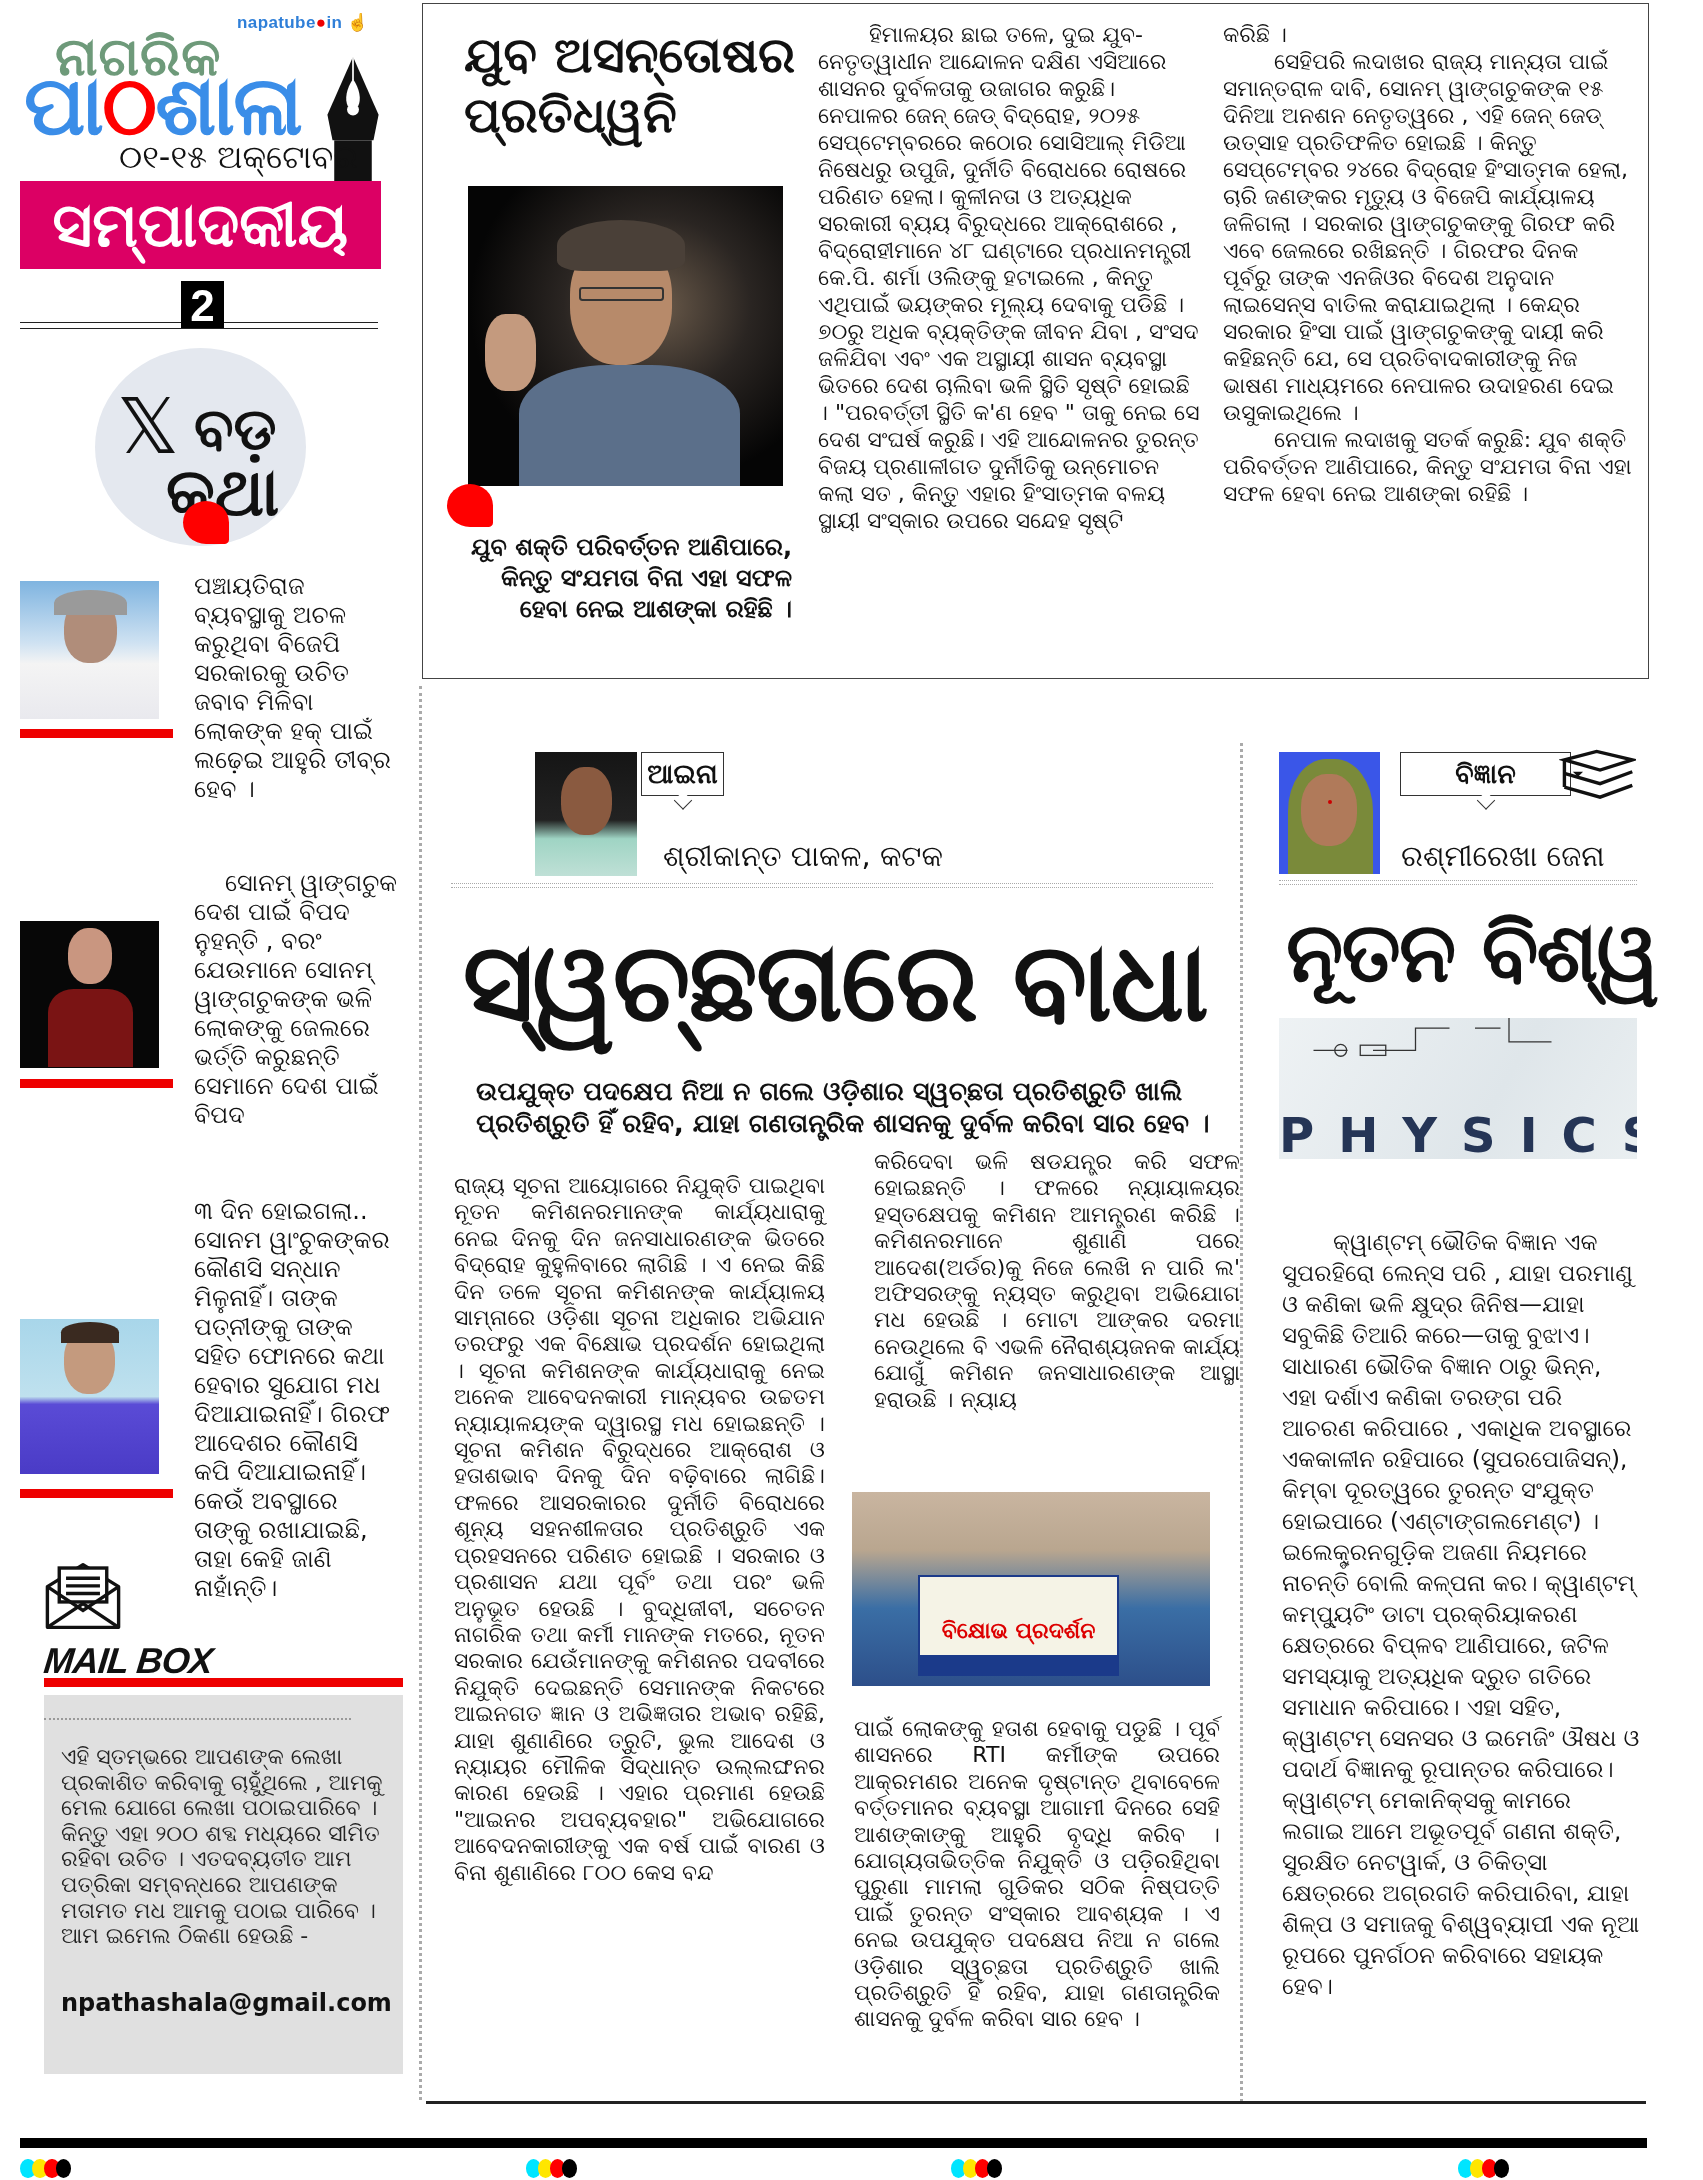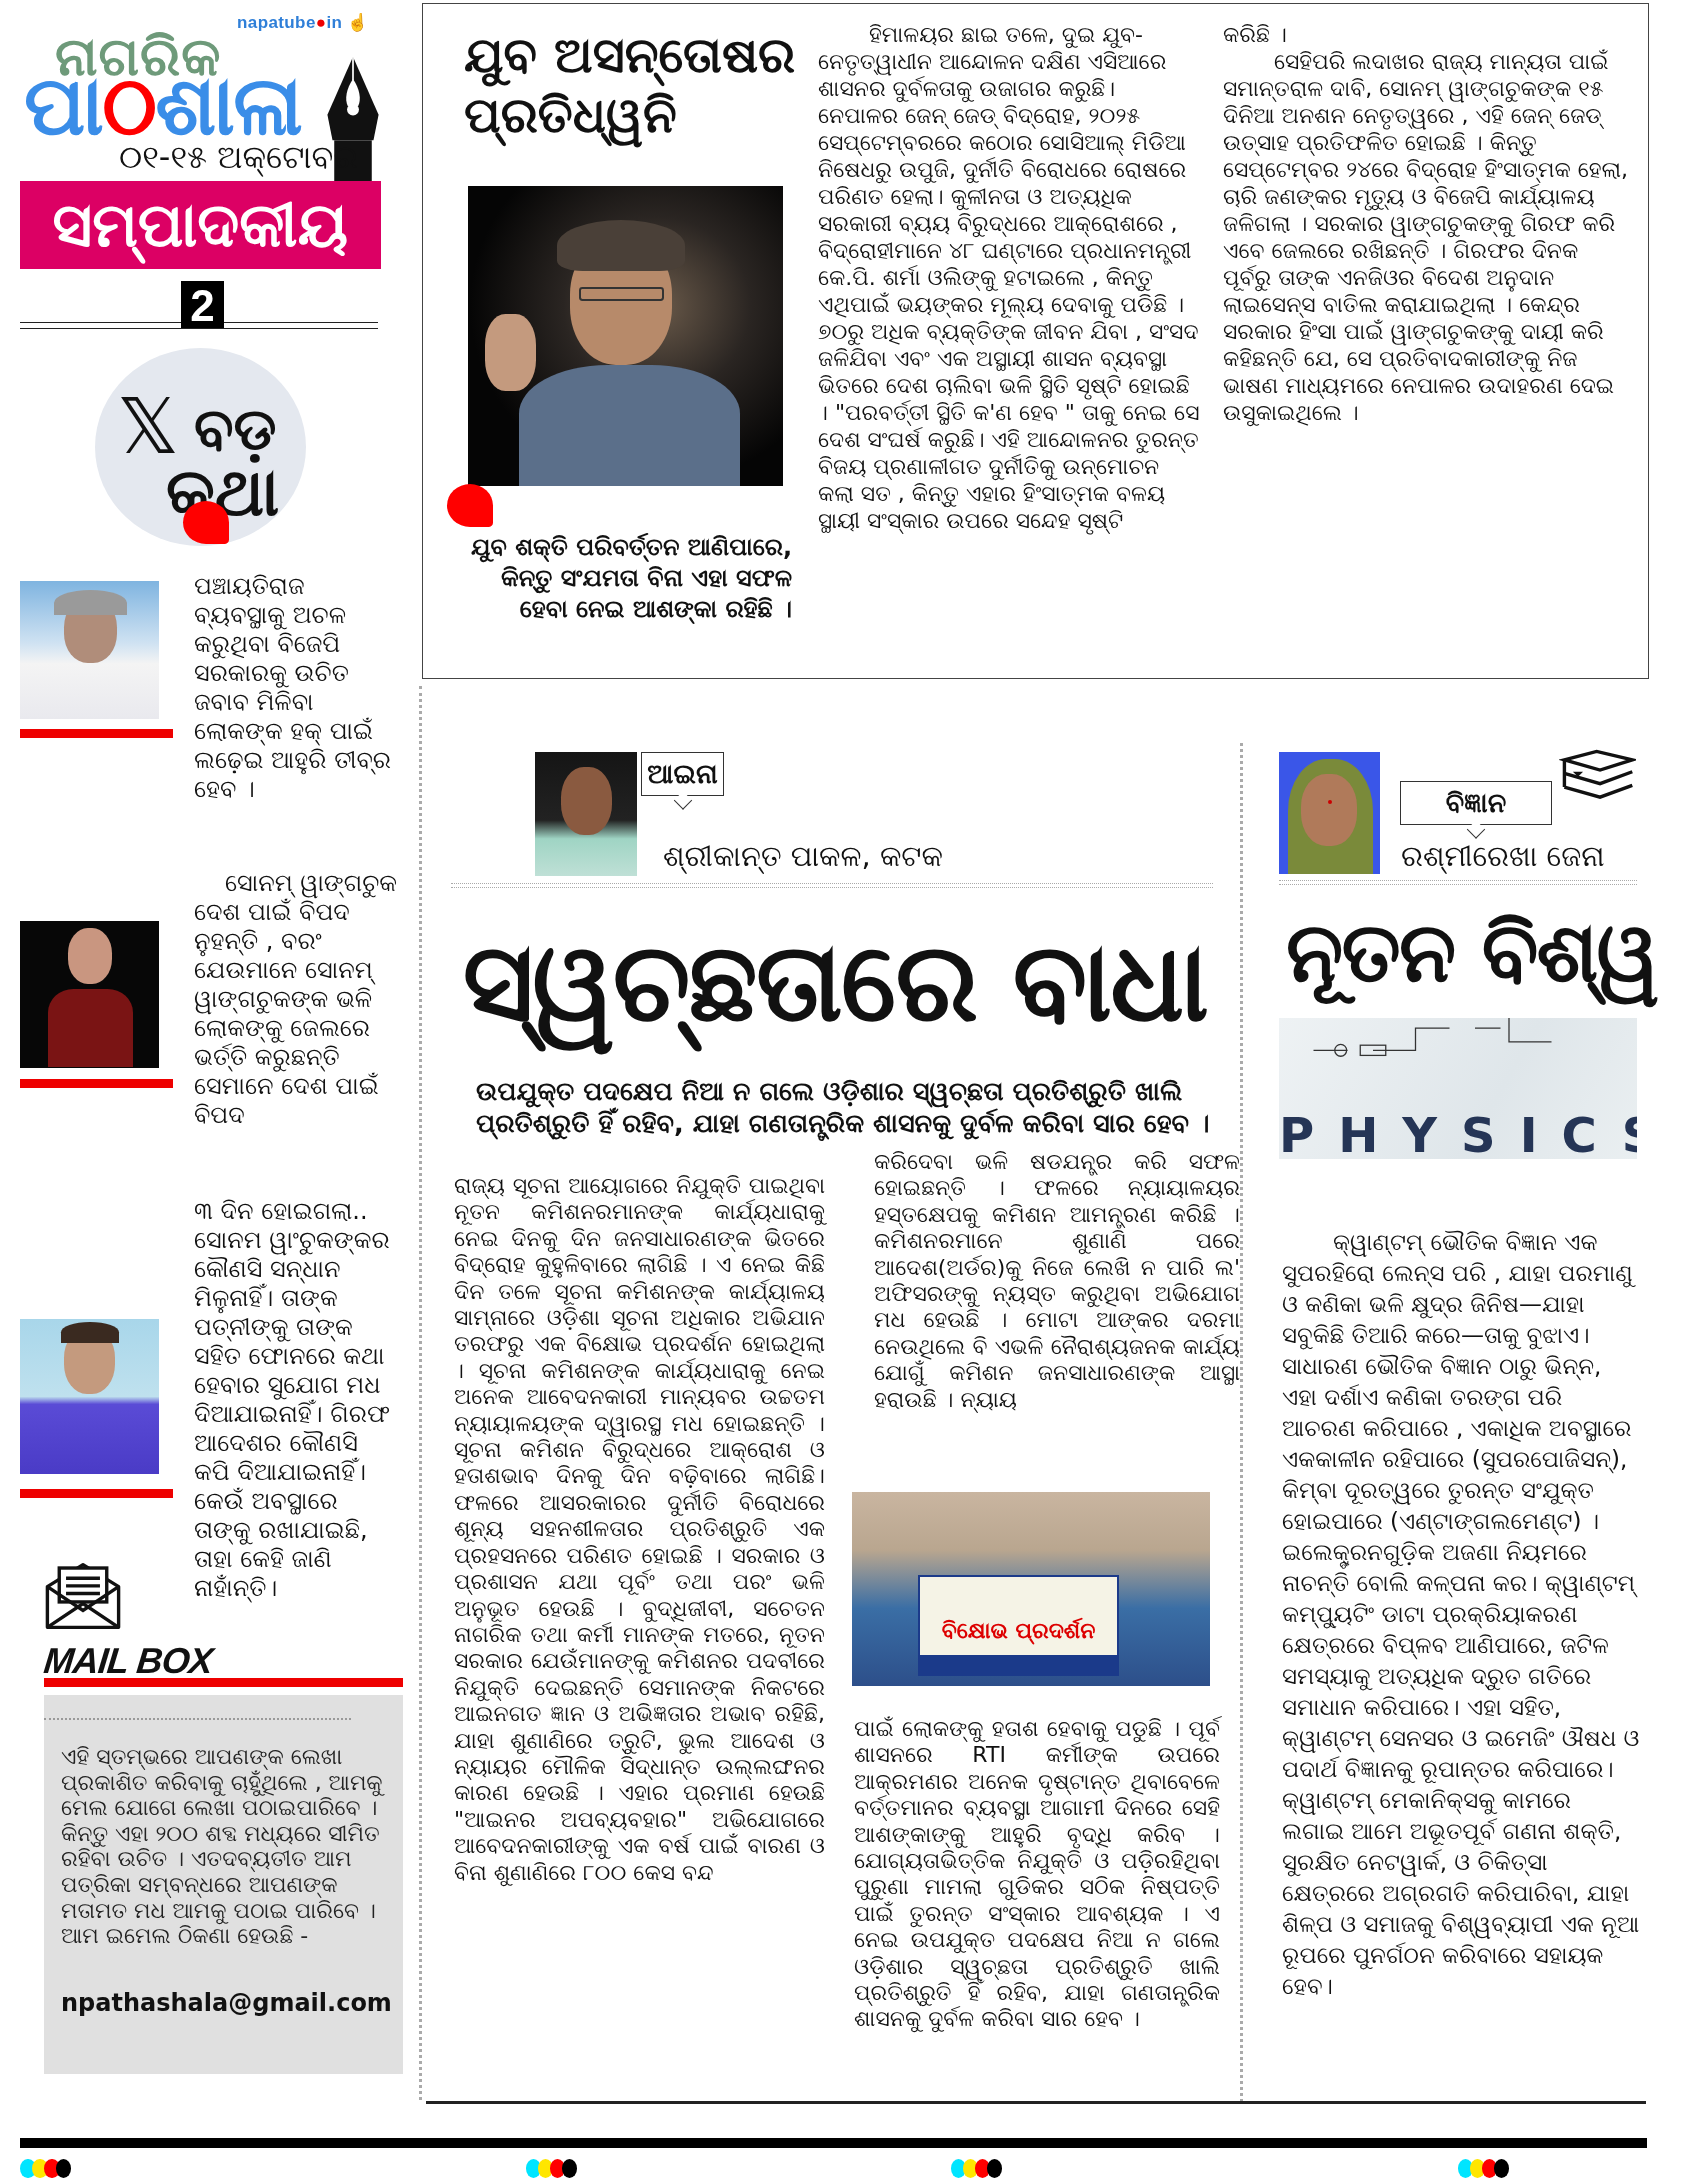--- a/index.html
+++ b/index.html
@@ -154,20 +154,21 @@
   <div style="position:absolute;left:111px;top:101px;width:85px;height:13.6px;border:2.6px solid #333;border-radius:3.4px;"></div>
   <div style="position:absolute;left:51px;top:179px;width:221px;height:121px;border-radius:40% 40% 0 0;background:#5b6f8a;"></div>
   <div style="position:absolute;left:17px;top:128px;width:51px;height:77px;border-radius:40%;background:#c49a7e;"></div>
 </div>
 <div class="abs bubble-red edit-bubble"></div>
 <div class="abs edit-quote">ଯୁବ ଶକ୍ତି  ପରିବର୍ତ୍ତନ ଆଣିପାରେ, କିନ୍ତୁ ସଂଯମତା  ବିନା ଏହା ସଫଳ ହେବା ନେଇ ଆଶଙ୍କା ରହିଛି ।</div>
 <div class="abs edit-col edit-col1"><span class="indent"></span><span>ହିମାଳୟର ଛାଇ ତଳେ, ଦୁଇ ଯୁବ-ନେତୃତ୍ୱାଧୀନ ଆନ୍ଦୋଳନ ଦକ୍ଷିଣ ଏସିଆରେ ଶାସନର ଦୁର୍ବଳତାକୁ ଉଜାଗର କରୁଛି। ନେପାଳର ଜେନ୍ ଜେଡ୍ ବିଦ୍ରୋହ, ୨୦୨୫ ସେପ୍ଟେମ୍ବରରେ କଠୋର ସୋସିଆଲ୍ ମିଡିଆ ନିଷେଧରୁ ଉପୁଜି, ଦୁର୍ନୀତି ବିରୋଧରେ ରୋଷରେ ପରିଣତ ହେଲା। କୁଳୀନତା ଓ ଅତ୍ୟଧିକ ସରକାରୀ ବ୍ୟୟ ବିରୁଦ୍ଧରେ ଆକ୍ରୋଶରେ , ବିଦ୍ରୋହୀମାନେ ୪୮ ଘଣ୍ଟାରେ ପ୍ରଧାନମନ୍ତ୍ରୀ କେ.ପି. ଶର୍ମା ଓଲିଙ୍କୁ ହଟାଇଲେ ,  କିନ୍ତୁ ଏଥିପାଇଁ ଭୟଙ୍କର ମୂଲ୍ୟ ଦେବାକୁ ପଡିଛି ।୭୦ରୁ ଅଧିକ ବ୍ୟକ୍ତିଙ୍କ ଜୀବନ ଯିବା , ସଂସଦ ଜଳିଯିବା  ଏବଂ ଏକ ଅସ୍ଥାୟୀ ଶାସନ ବ୍ୟବସ୍ଥା ଭିତରେ ଦେଶ ଚାଲିବା ଭଳି ସ୍ଥିତି ସୃଷ୍ଟି ହୋଇଛି ।  "ପରବର୍ତ୍ତୀ ସ୍ଥିତି କ'ଣ ହେବ " ତାକୁ ନେଇ ସେ ଦେଶ ସଂଘର୍ଷ କରୁଛି। ଏହି ଆନ୍ଦୋଳନର ତୁରନ୍ତ ବିଜୟ ପ୍ରଣାଳୀଗତ ଦୁର୍ନୀତିକୁ ଉନ୍ମୋଚନ କଲା ସତ , କିନ୍ତୁ ଏହାର ହିଂସାତ୍ମକ ବଳୟ ସ୍ଥାୟୀ ସଂସ୍କାର ଉପରେ ସନ୍ଦେହ ସୃଷ୍ଟି</span></div>
 <div class="abs edit-col edit-col2">
   <div>କରିଛି ।</div>
   <div><span class="indent"></span><span>ସେହିପରି ଲଦାଖର ରାଜ୍ୟ ମାନ୍ୟତା ପାଇଁ ସମାନ୍ତରାଳ ଦାବି, ସୋନମ୍ ୱାଙ୍ଗଚୁକଙ୍କ ୧୫ ଦିନିଆ ଅନଶନ ନେତୃତ୍ୱରେ , ଏହି ଜେନ୍ ଜେଡ୍ ଉତ୍ସାହ ପ୍ରତିଫଳିତ ହୋଇଛି । କିନ୍ତୁ ସେପ୍ଟେମ୍ବର ୨୪ରେ ବିଦ୍ରୋହ ହିଂସାତ୍ମକ ହେଲା, ଚାରି ଜଣଙ୍କର ମୃତ୍ୟୁ ଓ ବିଜେପି କାର୍ଯ୍ୟାଳୟ ଜଳିଗଲା । ସରକାର ୱାଙ୍ଗଚୁକଙ୍କୁ ଗିରଫ କରି ଏବେ ଜେଲରେ ରଖିଛନ୍ତି । ଗିରଫର ଦିନକ ପୂର୍ବରୁ ତାଙ୍କ ଏନଜିଓର ବିଦେଶ ଅନୁଦାନ ଲାଇସେନ୍ସ ବାତିଲ କରାଯାଇଥିଲା । କେନ୍ଦ୍ର ସରକାର ହିଂସା ପାଇଁ ୱାଙ୍ଗଚୁକଙ୍କୁ ଦାୟୀ କରି କହିଛନ୍ତି ଯେ, ସେ ପ୍ରତିବାଦକାରୀଙ୍କୁ ନିଜ ଭାଷଣ ମାଧ୍ୟମରେ ନେପାଳର ଉଦାହରଣ ଦେଇ ଉସୁକାଇଥିଲେ ।</span></div>
+  <div><span class="indent"></span><span>ନେପାଳ ଲଦାଖକୁ ସତର୍କ କରୁଛି: ଯୁବ ଶକ୍ତି ପରିବର୍ତ୍ତନ ଆଣିପାରେ, କିନ୍ତୁ ସଂଯମତା ବିନା ଏହା ସଫଳ ହେବା ନେଇ ଆଶଙ୍କା ରହିଛି ।</span></div>
 </div>
 
 <div class="abs author-photo" style="left:535px;top:752px;background:linear-gradient(180deg,#151515 0%,#222 55%,#9fd4c4 70%,#bfe0d6 100%);">
   <div style="position:absolute;left:25.6px;top:15.3px;width:51px;height:68px;border-radius:45%;background:#8a5a40;"></div>
 </div>
 <div class="abs tag-box" style="left:641px;top:752px;width:83px;height:44px;line-height:41px;">ଆଇନା</div>
 <div class="abs byline" style="left:663px;top:839px;">ଶ୍ରୀକାନ୍ତ ପାକଳ, କଟକ</div>
 <div class="col-top-rule abs"></div>
 <div class="abs big-head" style="left:443px;top:928px;width:784px;text-align:center;">ସ୍ୱଚ୍ଛତାରେ ବାଧା</div>
 <div class="abs deck">ଉପଯୁକ୍ତ ପଦକ୍ଷେପ ନିଆ ନ ଗଲେ  ଓଡ଼ିଶାର ସ୍ୱଚ୍ଛତା ପ୍ରତିଶ୍ରୁତି ଖାଲି ପ୍ରତିଶ୍ରୁତି ହିଁ ରହିବ, ଯାହା ଗଣତାନ୍ତ୍ରିକ ଶାସନକୁ ଦୁର୍ବଳ କରିବା ସାର ହେବ ।</div>
@@ -181,21 +182,21 @@
   </div>
 </div>
 <div class="abs body-col" style="left:854px;top:1716px;width:366px;">ପାଇଁ ଲୋକଙ୍କୁ ହତାଶ ହେବାକୁ ପଡୁଛି । ପୂର୍ବ ଶାସନରେ RTI କର୍ମୀଙ୍କ ଉପରେ ଆକ୍ରମଣର ଅନେକ ଦୃଷ୍ଟାନ୍ତ ଥିବାବେଳେ ବର୍ତ୍ତମାନର ବ୍ୟବସ୍ଥା ଆଗାମୀ ଦିନରେ ସେହି ଆଶଙ୍କାଙ୍କୁ ଆହୁରି ବୃଦ୍ଧି କରିବ । ଯୋଗ୍ୟତାଭିତ୍ତିକ ନିଯୁକ୍ତି ଓ ପଡ଼ିରହିଥିବା ପୁରୁଣା ମାମଲା ଗୁଡିକର ସଠିକ ନିଷ୍ପତ୍ତି ପାଇଁ ତୁରନ୍ତ ସଂସ୍କାର ଆବଶ୍ୟକ । ଏ ନେଇ ଉପଯୁକ୍ତ ପଦକ୍ଷେପ ନିଆ ନ ଗଲେ ଓଡ଼ିଶାର ସ୍ୱଚ୍ଛତା ପ୍ରତିଶ୍ରୁତି ଖାଲି ପ୍ରତିଶ୍ରୁତି ହିଁ ରହିବ, ଯାହା ଗଣତାନ୍ତ୍ରିକ ଶାସନକୁ ଦୁର୍ବଳ କରିବା ସାର ହେବ ।</div>
 <div class="abs bottom-rule"></div>
 
 <div class="abs author-photo" style="left:1279px;top:752px;width:101px;height:122px;background:#3a56e8;">
   <div style="position:absolute;left:8.5px;top:6.8px;width:85px;height:115px;border-radius:45% 45% 0 0;background:#7a8a3a;"></div>
   <div style="position:absolute;left:22px;top:22px;width:56px;height:72px;border-radius:45%;background:#b07a5a;"></div>
   <div style="position:absolute;left:49px;top:48px;width:4.3px;height:4.3px;border-radius:50%;background:#c00;"></div>
 </div>
-<div class="abs tag-box" style="left:1400px;top:752px;width:152px;height:44px;line-height:41px;margin-top:29px;">ବିଜ୍ଞାନ</div>
+<div class="abs tag-box" style="left:1400px;top:752px;width:171px;height:44px;line-height:41px;">ବିଜ୍ଞାନ</div>
 <svg class="abs books-icon" viewBox="0 0 90 66">
   <path d="M6 46 L48 58 L86 44" fill="none" stroke="#111" stroke-width="4"></path>
   <path d="M6 30 L48 42 L86 28" fill="none" stroke="#111" stroke-width="4"></path>
   <path d="M6 14 L44 4 L86 14 L48 26 Z" fill="none" stroke="#111" stroke-width="4"></path>
   <path d="M6 14 L6 46" stroke="#111" stroke-width="4"></path>
   <path d="M16 28 L22 34 L28 28" fill="#111"></path>
 </svg>
 <div class="abs byline" style="left:1401px;top:839px;">ରଶ୍ମୀରେଖା ଜେନା</div>
 <div class="abs" style="left:1279px;top:880px;width:358px;height:5.1px;border-top:1.7px dotted #aaa;border-bottom:1.7px dotted #aaa;"></div>
 <div class="abs big-head" style="left:1286px;top:911px;font-size:83px;">ନୂତନ ବିଶ୍ୱ</div>

